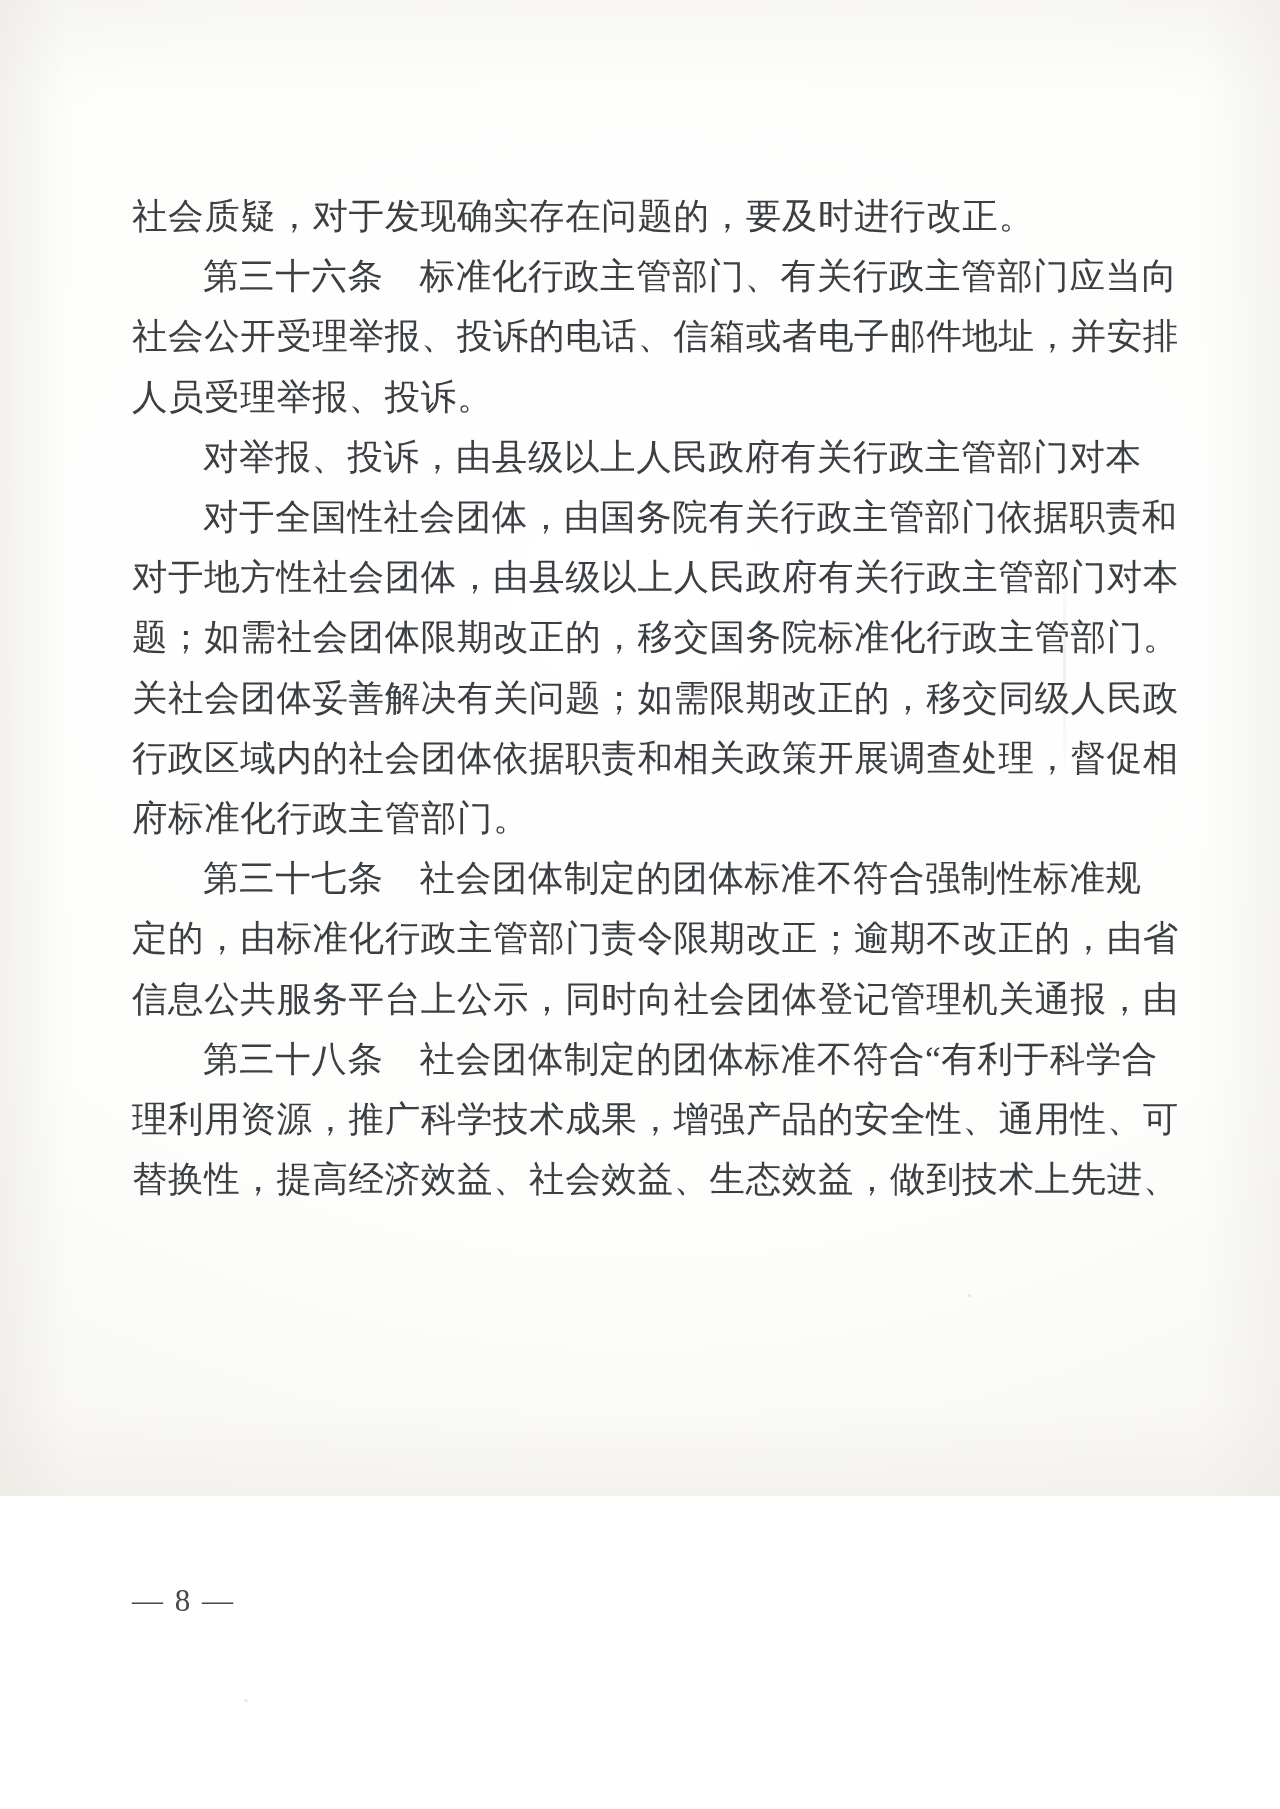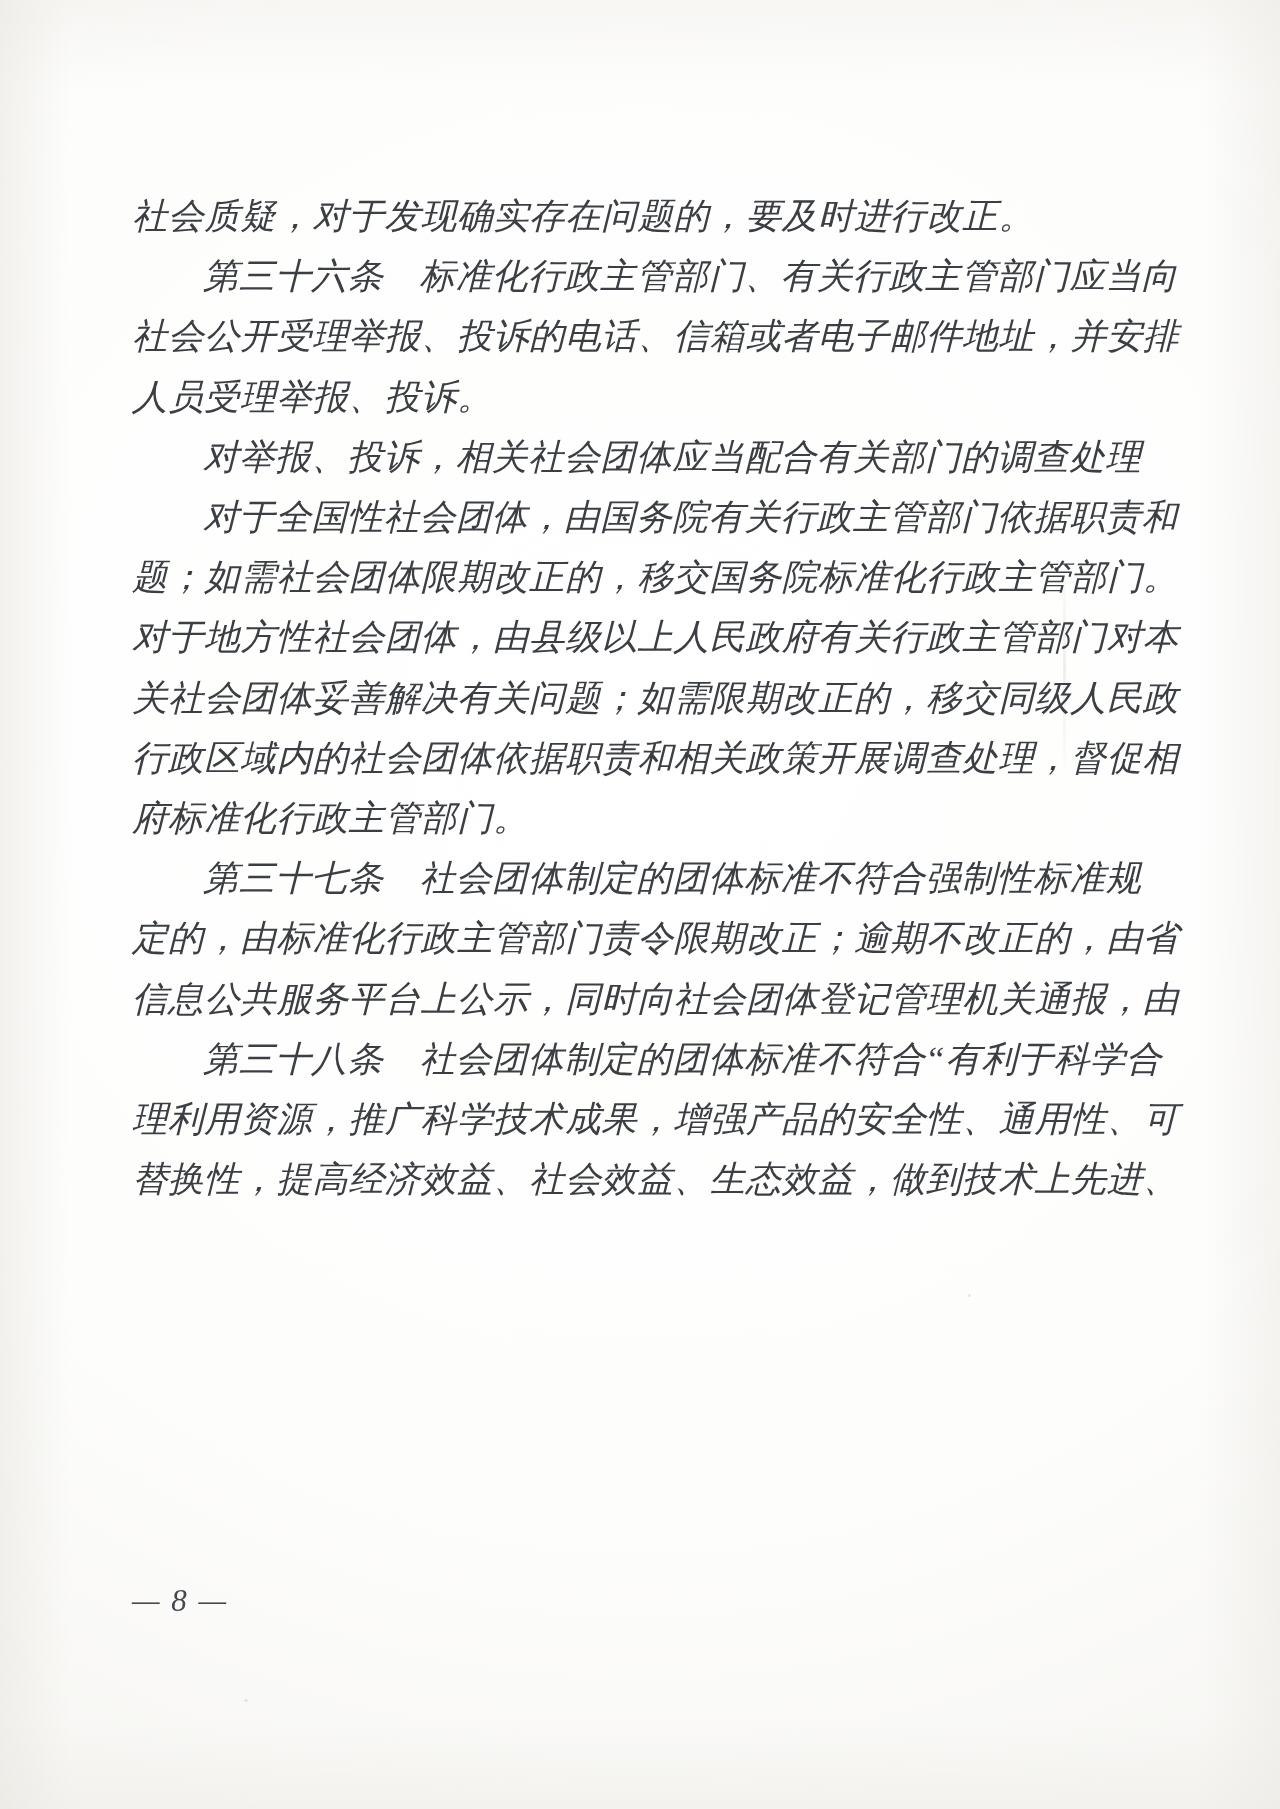--- a/index.html
+++ b/index.html
@@ -11,25 +11,24 @@
     height: 1809px;
     background: #ffffff;
     font-family: "Liberation Serif", "DejaVu Serif", serif;
     overflow: hidden;
   }
 
   
   .page-sheet {
     position: relative;
     width: 1280px;
-    height: 1809px;
+    height: 1496px;
     background:
       radial-gradient(ellipse 120% 80% at 50% 40%, #ffffff 0%, #fdfdfc 55%, #f7f6f3 85%, #f2f1ed 100%);
     box-sizing: border-box;
-    font-style: italic;
   }
 
   
   .scan-tint {
     position: absolute;
     inset: 0;
     pointer-events: none;
     background:
       linear-gradient(to right, rgba(233,231,225,0.55) 0px, rgba(255,255,255,0) 70px),
       linear-gradient(to left,  rgba(235,233,228,0.50) 0px, rgba(255,255,255,0) 80px),
@@ -96,24 +95,24 @@
   <div class="scan-streak" style="left:1063px; top:560px; width:3px; height:220px;"></div>
   <div class="scan-speck" style="left:1046px; top:706px; width:5px; height:4px;"></div>
   <div class="scan-speck" style="left:244px; top:1699px; width:4px; height:3px;"></div>
   <div class="scan-speck" style="left:968px; top:1294px; width:3px; height:3px;"></div>
 
   <div class="text-body">
     <div class="doc-line">社会质疑，对于发现确实存在问题的，要及时进行改正。</div>
     <div class="doc-line indent">第三十六条　标准化行政主管部门、有关行政主管部门应当向</div>
     <div class="doc-line">社会公开受理举报、投诉的电话、信箱或者电子邮件地址，并安排</div>
     <div class="doc-line">人员受理举报、投诉。</div>
-    <div class="doc-line indent">对举报、投诉，相关社会团体应当配合有关部门的调查处理</div>
+    <div class="doc-line indent">对举报、投诉，由县级以上人民政府有关行政主管部门对本</div>
     <div class="doc-line indent">对于全国性社会团体，由国务院有关行政主管部门依据职责和</div>
+    <div class="doc-line">对于地方性社会团体，由县级以上人民政府有关行政主管部门对本</div>
     <div class="doc-line">题；如需社会团体限期改正的，移交国务院标准化行政主管部门。</div>
-    <div class="doc-line">对于地方性社会团体，由县级以上人民政府有关行政主管部门对本</div>
     <div class="doc-line">关社会团体妥善解决有关问题；如需限期改正的，移交同级人民政</div>
     <div class="doc-line">行政区域内的社会团体依据职责和相关政策开展调查处理，督促相</div>
     <div class="doc-line">府标准化行政主管部门。</div>
     <div class="doc-line indent">第三十七条　社会团体制定的团体标准不符合强制性标准规</div>
     <div class="doc-line">定的，由标准化行政主管部门责令限期改正；逾期不改正的，由省</div>
     <div class="doc-line">信息公共服务平台上公示，同时向社会团体登记管理机关通报，由</div>
     <div class="doc-line indent">第三十八条　社会团体制定的团体标准不符合“有利于科学合</div>
     <div class="doc-line">理利用资源，推广科学技术成果，增强产品的安全性、通用性、可</div>
     <div class="doc-line">替换性，提高经济效益、社会效益、生态效益，做到技术上先进、</div>
   </div>

